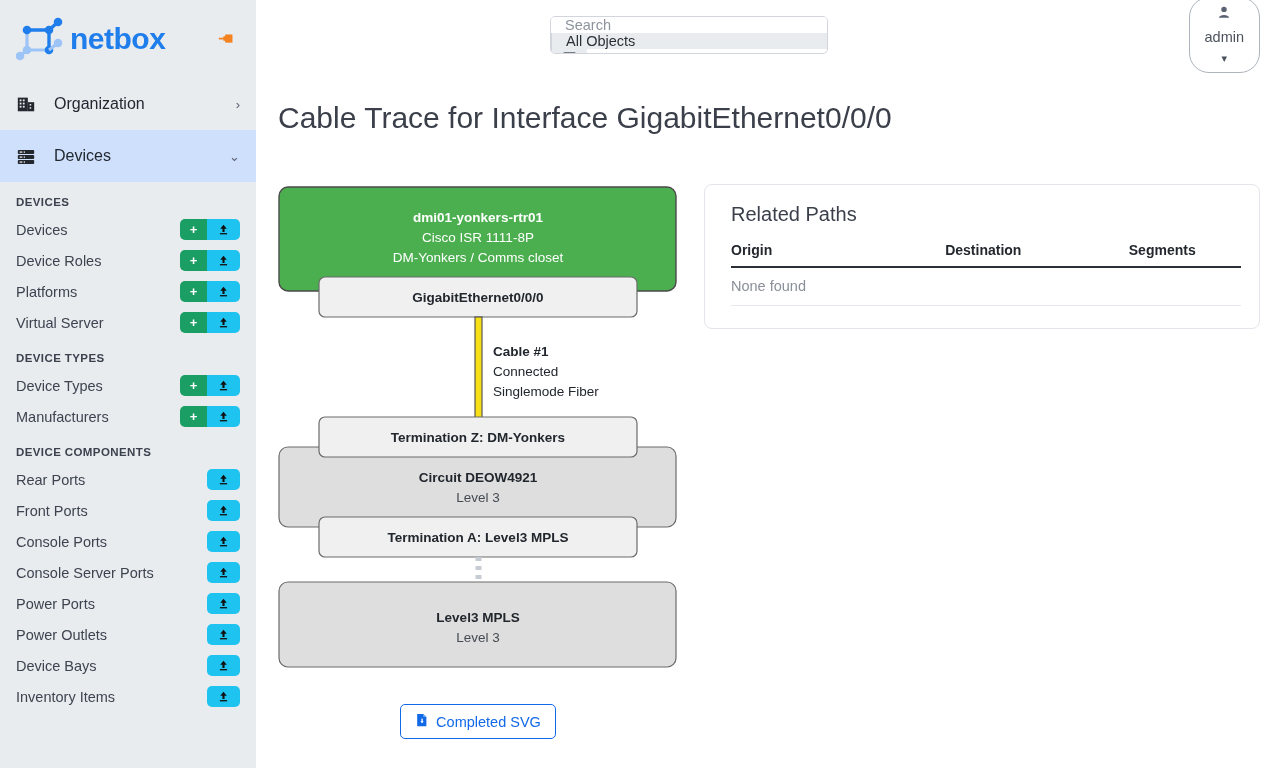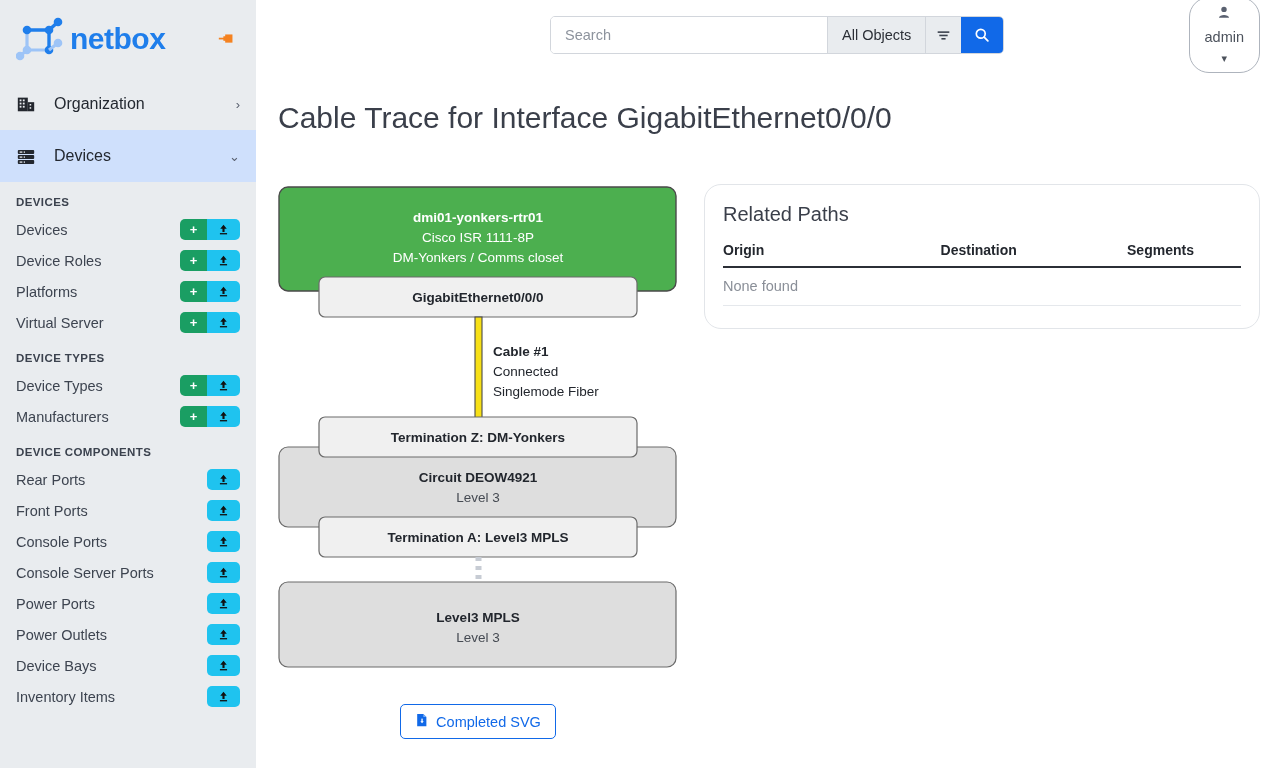--- a/index.html
+++ b/index.html
@@ -96,20 +96,21 @@
   .topbar {
     height: 70px; display: flex; align-items: center;
     padding: 0 20px;
   }
   .search-wrap {
     display: flex; align-items: stretch;
     margin-left: 274px;
     border-radius: 5px; overflow: hidden;
     border: 1px solid #d2d6dc;
     height: 38px;
+    flex-direction: column;
   }
   .search-input {
     width: 276px; border: none; outline: none;
     padding: 0 14px; font-size: 14.5px; color: #333;
     font-family: "Liberation Sans", sans-serif;
     background: #fff;
   }
   .search-input::placeholder { color: #8d939d; }
   .search-scope {
     display: flex; align-items: center; padding: 0 14px;
@@ -158,22 +159,22 @@
     cursor: pointer;
   }
   .trace-status {
     text-align: center; margin-top: 26px;
     font-size: 29px; color: #2e8256; font-weight: 400;
   }
 
   
   .card {
     flex: 1 1 auto;
-    border: 1px solid #e2e5e9; border-radius: 17px;
-    background: #fff; padding: 18px 18px 22px 18px;
+    border: 1px solid #e2e5e9; border-radius: 8px;
+    background: #fff; padding: 18px 18px 22px 26px;
     max-width: 568px;
   }
   .card-title { font-size: 20px; color: #3a3f4a; font-weight: 400; margin: 0 0 16px 0; }
   table.paths { width: 100%; border-collapse: collapse; }
   table.paths th {
     text-align: left; font-size: 14px; font-weight: 700; color: #23272e;
     padding: 0 0 8px 0; border-bottom: 2px solid #2b2f36;
   }
   table.paths th.c-origin { width: 42%; }
   table.paths th.c-dest { width: 36%; }

